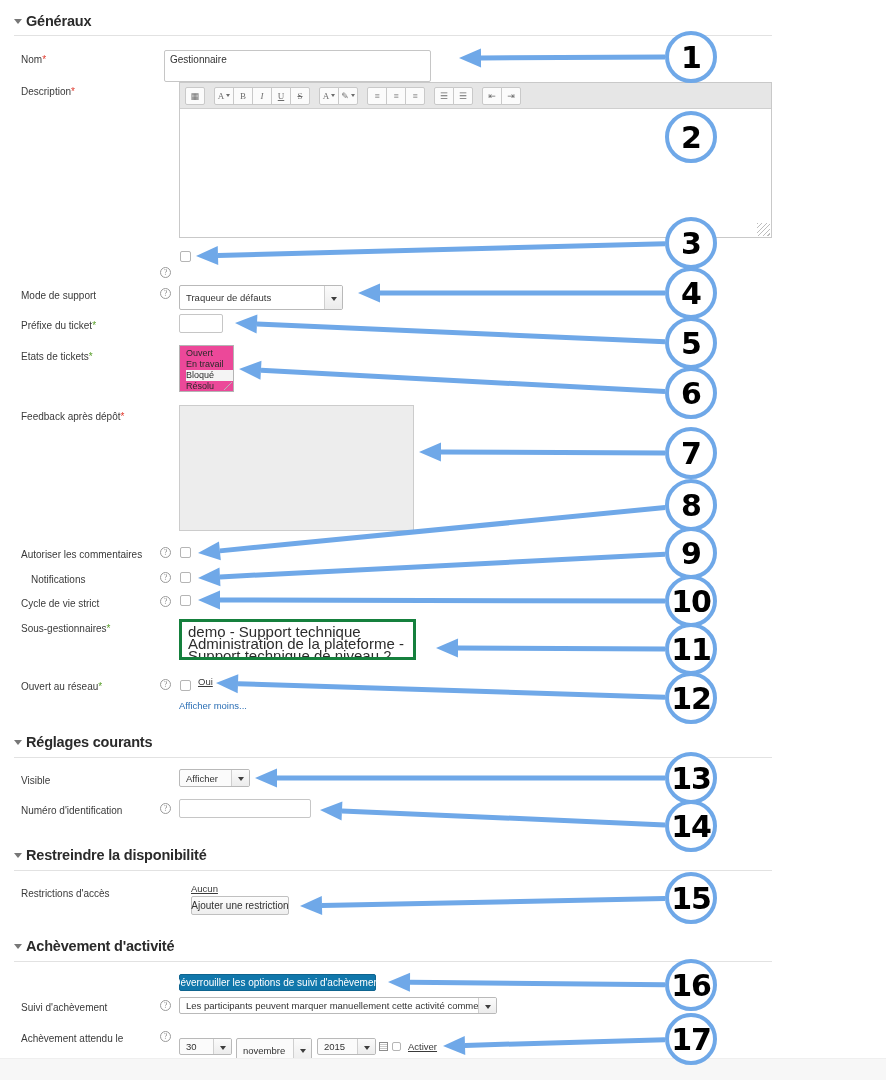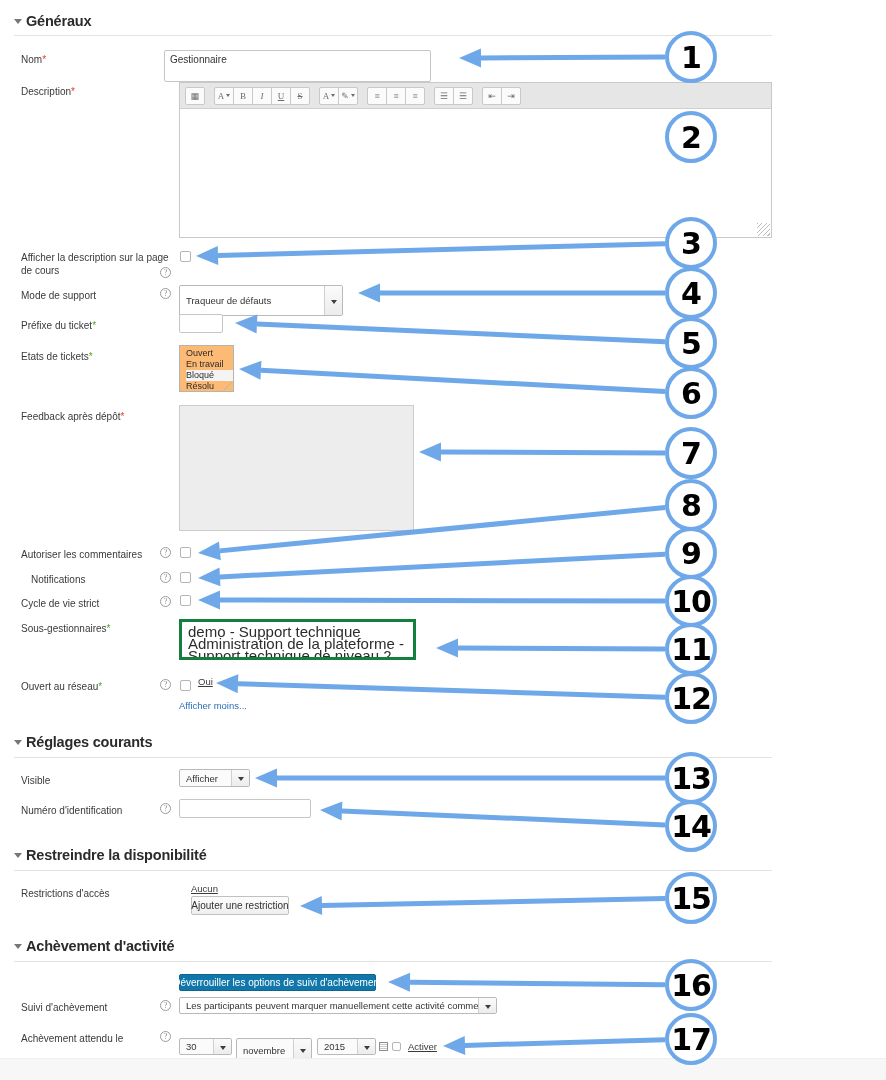--- a/index.html
+++ b/index.html
@@ -125,21 +125,21 @@
     border-left: 3px solid transparent;
     border-right: 3px solid transparent;
     border-top: 4px solid #3d3d3d;
   }
   .selectbox.grayface { background: #fbfbfb; }
 
   
   .multiselect {
     position: absolute;
     border: 1px solid #b4b4b4;
-    background: #fdba74;
+    background: #ec4899;
     overflow: hidden;
     font-size: 9px;
     color: #2a2a2a;
     padding: 2px 0 0 6px;
     line-height: 11px;
   }
   .multiselect .resize-corner {
     position: absolute;
     right: 1px; bottom: 1px;
     width: 8px; height: 8px;
@@ -314,27 +314,26 @@
       </div>
       <div class="tb-group">
         <div class="tb-btn">⇤</div>
         <div class="tb-btn">⇥</div>
       </div>
     </div>
     <div style="position:absolute; left:0; top:26px; right:0; bottom:0; background:#fff;"></div>
     <div class="resize-handle" style="right:1px; bottom:1px;"></div>
   </div>
 
-  <div class="flabel" style="left:21px; top:251px; width:155px;">Afficher la description sur la page de cours</div>
   <div class="helpicon" style="left:160px; top:267px;">?</div>
   <div class="checkbox" style="left:180px; top:251px;"></div>
 
   <div class="flabel" style="left:21px; top:289px;">Mode de support</div>
   <div class="helpicon" style="left:160px; top:288px;">?</div>
-  <div class="selectbox" style="left:179px; top:285px; width:164px; height:31px;">
+  <div class="selectbox" style="left:179px; top:285px; width:164px; height:25px;">
     <span class="sel-text">Traqueur de défauts</span>
     <span class="sel-arrow"></span>
   </div>
 
   <div class="flabel" style="left:21px; top:319px;">
     <span>Préfixe du ticket</span><span class="req-green">*</span>
   </div>
   <div class="txtinput" style="left:179px; top:314px; width:44px; height:19px; line-height:18px;"></div>
 
   <div class="flabel" style="left:21px; top:350px;">

